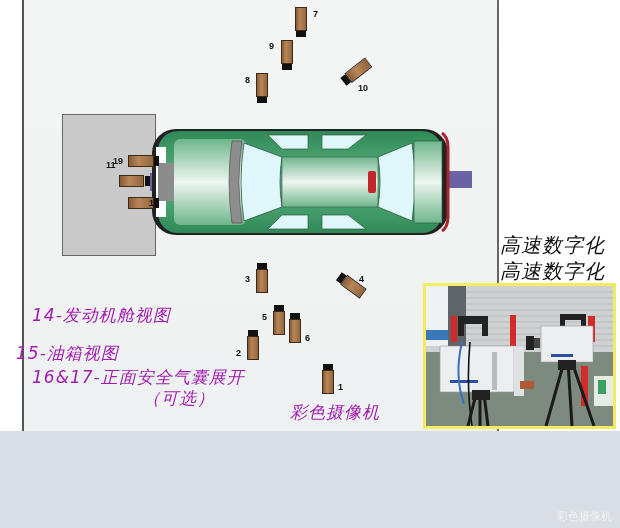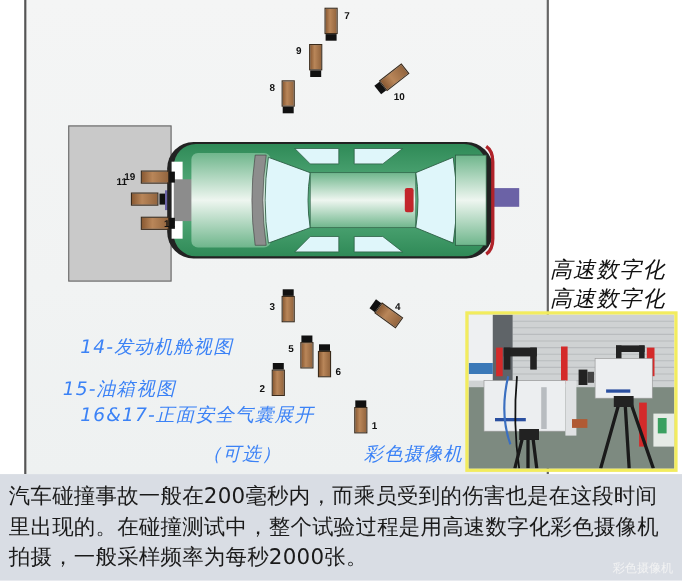--- a/index.html
+++ b/index.html
@@ -30,21 +30,21 @@
     border: 1px solid #3a2a1a;
   }
   .cam .lens { position: absolute; background: #111; }
   .cam-num {
     position: absolute; font-family: "Liberation Sans", sans-serif; font-weight: bold;
     font-size: 9px; color: #111;
   }
 
   .legend-line {
     position: absolute; font-family: "DejaVu Sans", sans-serif; font-style: italic;
-    font-size: 17px; color: #3b82f6; white-space: nowrap; letter-spacing: 1px; margin-left: 41px;
+    font-size: 17px; color: #a21caf; white-space: nowrap; letter-spacing: 1px;
   }
 
   .hs-title {
     position: absolute; left: 500px; font-family: "DejaVu Sans", sans-serif; font-style: italic;
     font-size: 20px; color: #111; white-space: nowrap; letter-spacing: 1px;
   }
 
   .photo {
     position: absolute; left: 423px; top: 283px; width: 193px; height: 146px;
     border: 3px solid #f2ec5e; overflow: hidden;
@@ -181,21 +181,21 @@
 
 <div class="cam" style="left:322px;top:364px;width:12px;height:30px;">
   <div class="lens" style="left:1px;top:0;width:10px;height:6px;"></div>
   <div class="body" style="left:0;top:6px;width:12px;height:24px;"></div>
 </div>
 <div class="cam-num" style="left:338px;top:382px;">1</div>
 
 <div class="legend-line" style="left:32px;top:304px;">14-发动机舱视图</div>
 <div class="legend-line" style="left:16px;top:342px;">15-油箱视图</div>
 <div class="legend-line" style="left:32px;top:366px;">16&amp;17-正面安全气囊展开</div>
-<div class="legend-line" style="left:143px;top:401px;">（可选）</div>
+<div class="legend-line" style="left:143px;top:387px;">（可选）</div>
 <div class="legend-line" style="left:290px;top:401px;">彩色摄像机</div>
 
 <div class="hs-title" style="top:232px;">高速数字化</div>
 <div class="hs-title" style="top:258px;">高速数字化</div>
 
 <div class="photo">
   <svg width="187" height="140" viewBox="0 0 187 140">
     <rect x="0" y="0" width="187" height="70" fill="#cfd2d3"></rect>
     <g stroke="#b9bcbe" stroke-width="1">
       <line x1="40" y1="6" x2="187" y2="6"></line>
@@ -237,15 +237,14 @@
     <path d="M50 108 L42 140 M58 108 L62 140 M54 108 L54 140" stroke="#1a1a1a" stroke-width="3"></path>
     <rect x="46" y="104" width="18" height="10" fill="#222"></rect>
     <path d="M138 76 L120 140 M142 76 L146 140 M146 76 L168 140" stroke="#1a1a1a" stroke-width="3"></path>
     <rect x="132" y="74" width="18" height="10" fill="#222"></rect>
     <rect x="168" y="90" width="19" height="30" fill="#e6ebe6"></rect>
     <rect x="172" y="94" width="8" height="14" fill="#3aa060"></rect>
   </svg>
 </div>
 
 <div class="caption">
-  <div class="caption-text">汽车碰撞事故一般在200毫秒内，而乘员受到的伤害也是在这段时间里出现的。在碰撞测试中，整个试验过程是用高速数字化彩色摄像机拍摄，一般采样频率为每秒2000张。</div>
   <div class="watermark">彩色摄像机</div>
 </div>
 
 </body></html>

